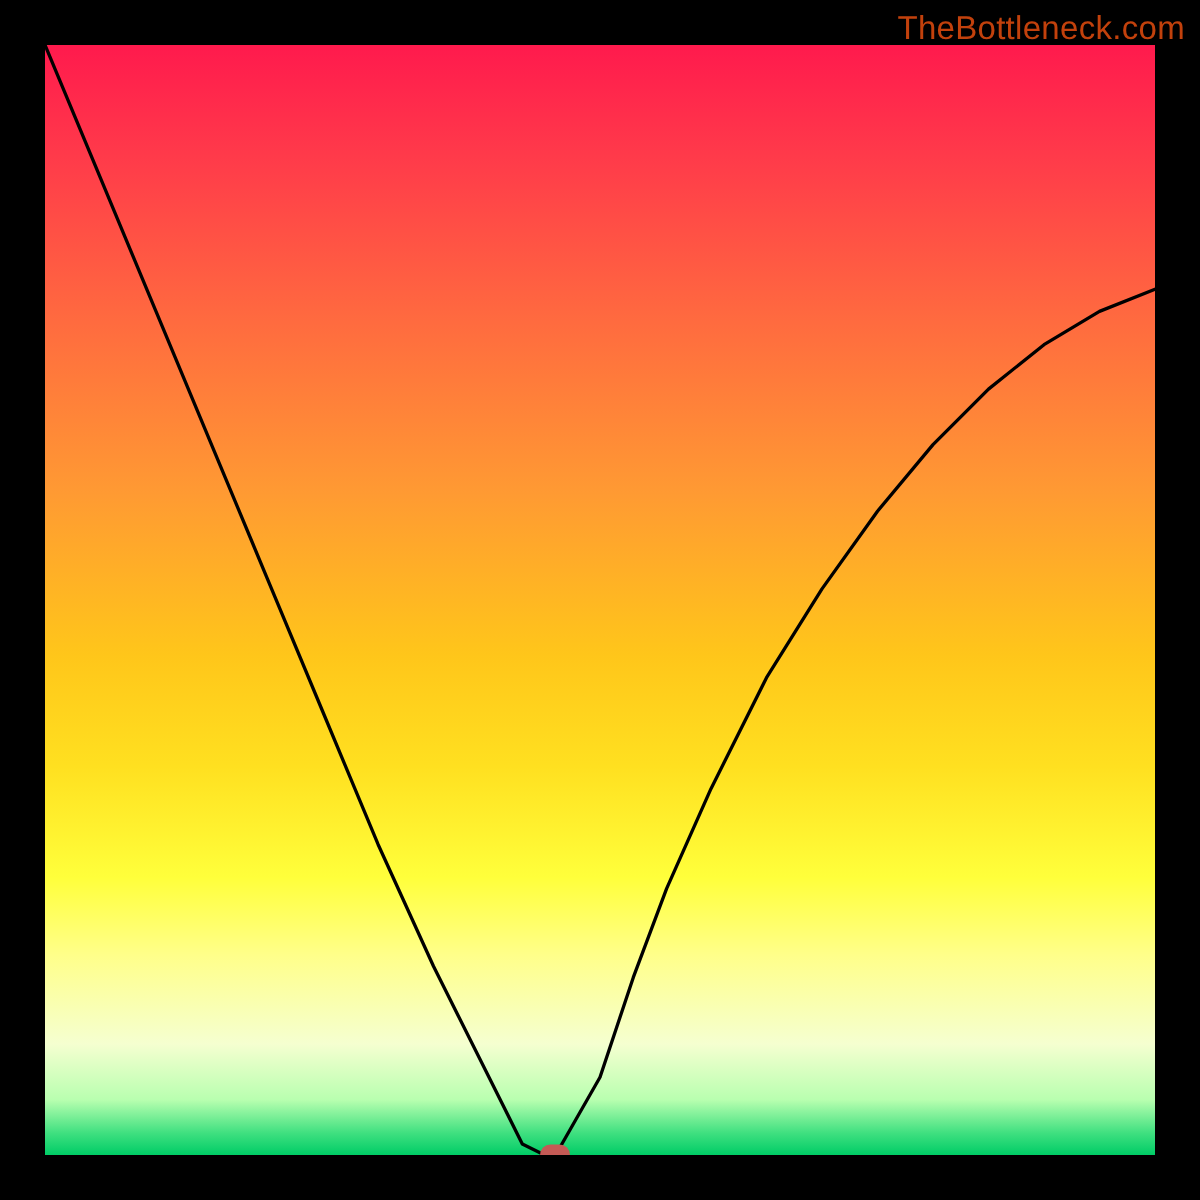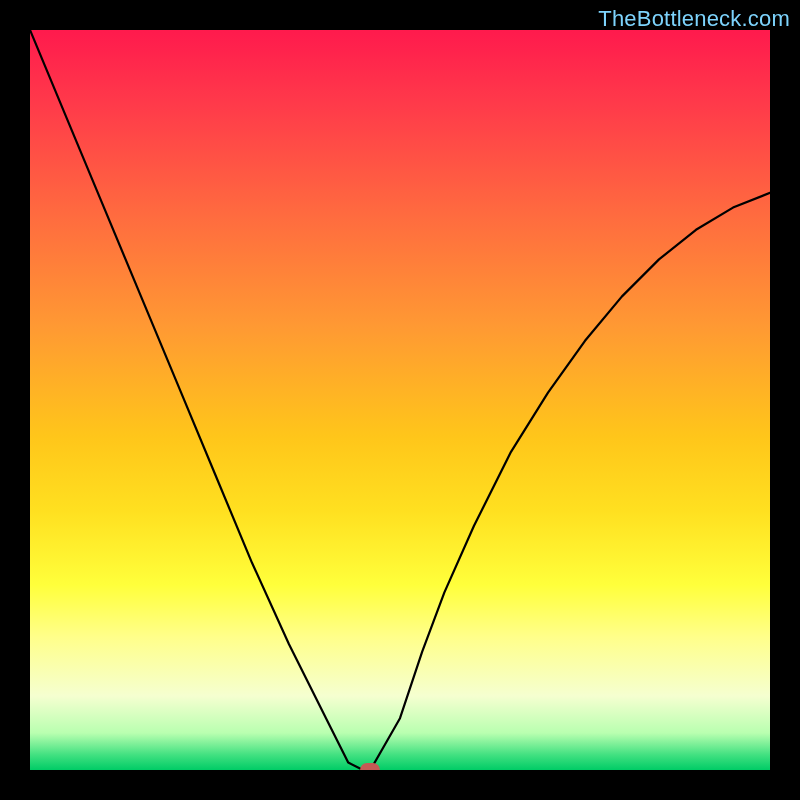--- a/index.html
+++ b/index.html
@@ -61,21 +61,21 @@
     width: 20px;
     height: 14px;
     background: #c45a55;
     border-radius: 7px;
     transform: translate(-50%, -50%);
   }
   .watermark {
     position: absolute;
     top: 6px;
     right: 10px;
-    color: #7dd3fc;
+    color: #c2410c;
     font-size: 22px;
     font-weight: 500;
     letter-spacing: 0.2px;
     user-select: none;
   }
 </style>
 </head>
 <body>
 
 <div class="frame">

